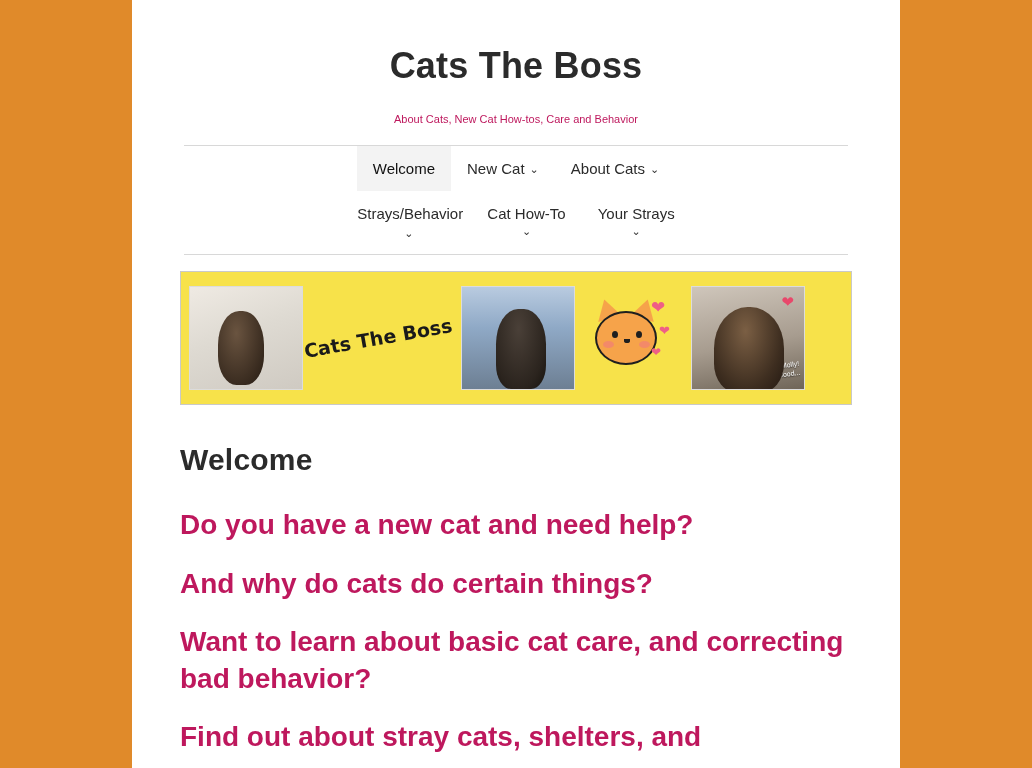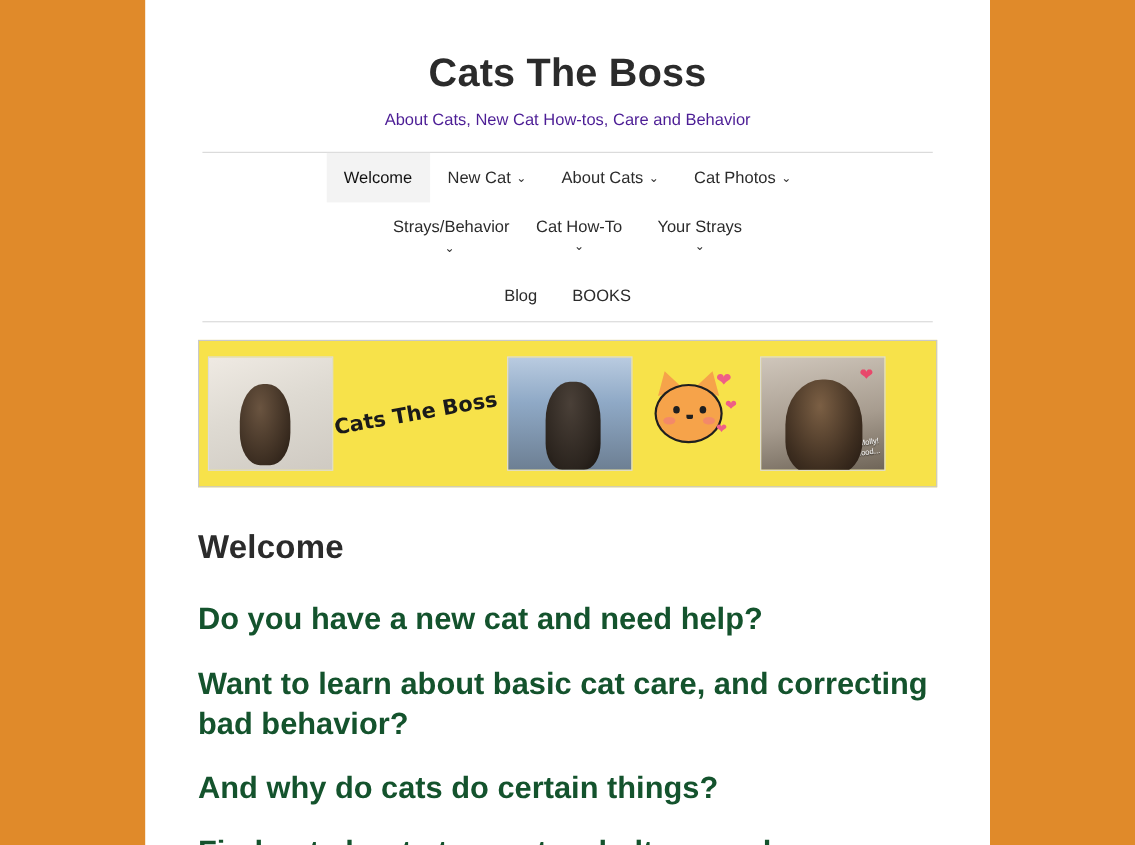--- a/index.html
+++ b/index.html
@@ -23,23 +23,23 @@
     text-align: center;
   }
   .site-title {
     font-size: 36px;
     font-weight: bold;
     color: #2b2b2b;
     letter-spacing: 0.2px;
     line-height: 1.2;
   }
   .site-tagline {
-    font-size: 15px;
-    color: #4c1d95;
-    margin-top: 14px;
+    font-size: 11px;
+    color: #be185d;
+    margin-top: 26px;
   }
   .nav-wrap {
     margin: 20px auto 0 auto;
     width: 664px;
     border-top: 1px solid #d8d8d8;
     border-bottom: 1px solid #d8d8d8;
     padding: 0;
   }
   .nav-row {
     display: flex;
@@ -214,50 +214,45 @@
   h1.page-heading {
     font-size: 30px;
     font-weight: bold;
     color: #2b2b2b;
     margin-bottom: 30px;
     letter-spacing: .2px;
   }
   .lede {
     font-size: 28px;
     font-weight: bold;
-    color: #14532d;
+    color: #be185d;
     line-height: 1.3;
     margin-bottom: 22px;
   }
 </style>
 </head>
 <body>
 
 <div class="page">
 
   <div class="site-header">
     <div class="site-title">Cats The Boss</div>
     <div class="site-tagline">About Cats, New Cat How-tos, Care and Behavior</div>
   </div>
 
   <nav class="nav-wrap">
     <div class="nav-row">
       <a class="nav-item current" href="#"><span>Welcome</span></a>
       <a class="nav-item" href="#"><span>New Cat</span><span class="caret">⌄</span></a>
       <a class="nav-item" href="#"><span>About Cats</span><span class="caret">⌄</span></a>
-      <a class="nav-item" href="#"><span>Cat Photos</span><span class="caret">⌄</span></a>
     </div>
     <div class="nav-row">
       <a class="nav-item" href="#"><span>Strays/Behavior</span><span class="caret">⌄</span></a>
       <a class="nav-item wrap-caret" href="#"><span>Cat How-To</span><span class="caret">⌄</span></a>
       <a class="nav-item wrap-caret" href="#"><span>Your Strays</span><span class="caret">⌄</span></a>
-    </div>
-    <div class="nav-row">
-      <a class="nav-item" href="#"><span>Blog</span></a>
-      <a class="nav-item" href="#"><span>BOOKS</span></a>
     </div>
   </nav>
 
   <div class="banner">
     <div class="banner-photo photo-a"></div>
     <div class="banner-word">Cats The Boss</div>
     <div class="banner-photo photo-b"></div>
     <div class="cat-face">
       <div class="ear l"></div>
       <div class="ear r"></div>
@@ -273,18 +268,18 @@
     </div>
     <div class="banner-photo photo-c">
       <span class="heart">❤</span>
       <span class="caption">Here's Molly! Begging for food...</span>
     </div>
   </div>
 
   <main class="content">
     <h1 class="page-heading">Welcome</h1>
     <p class="lede">Do you have a new cat and need help?</p>
+    <p class="lede">And why do cats do certain things?</p>
     <p class="lede">Want to learn about basic cat care, and correcting bad behavior?</p>
-    <p class="lede">And why do cats do certain things?</p>
     <p class="lede">Find out about stray cats, shelters, and</p>
   </main>
 
 </div>
 
 </body></html>

